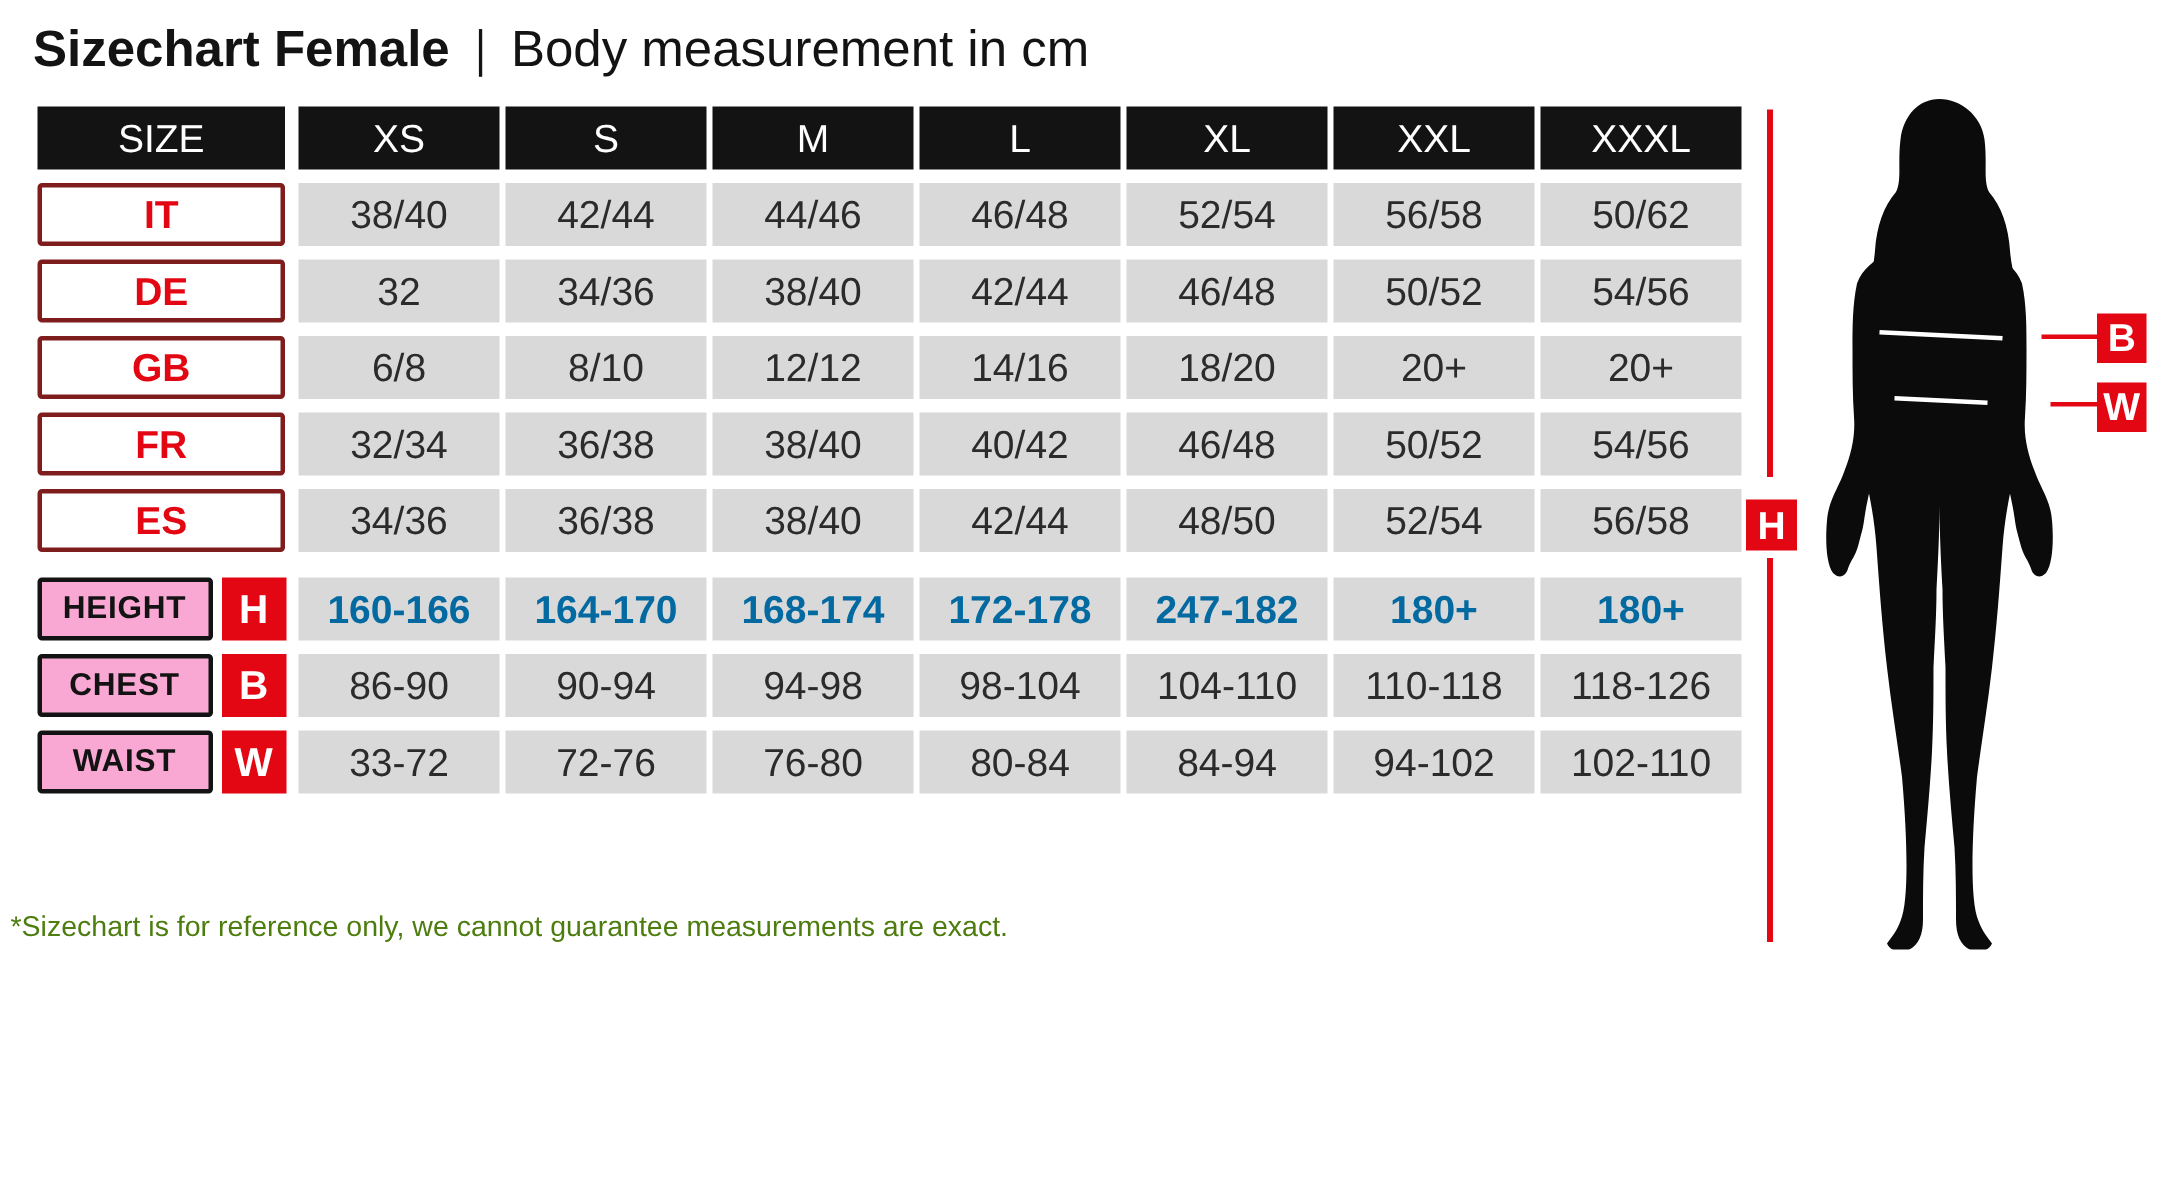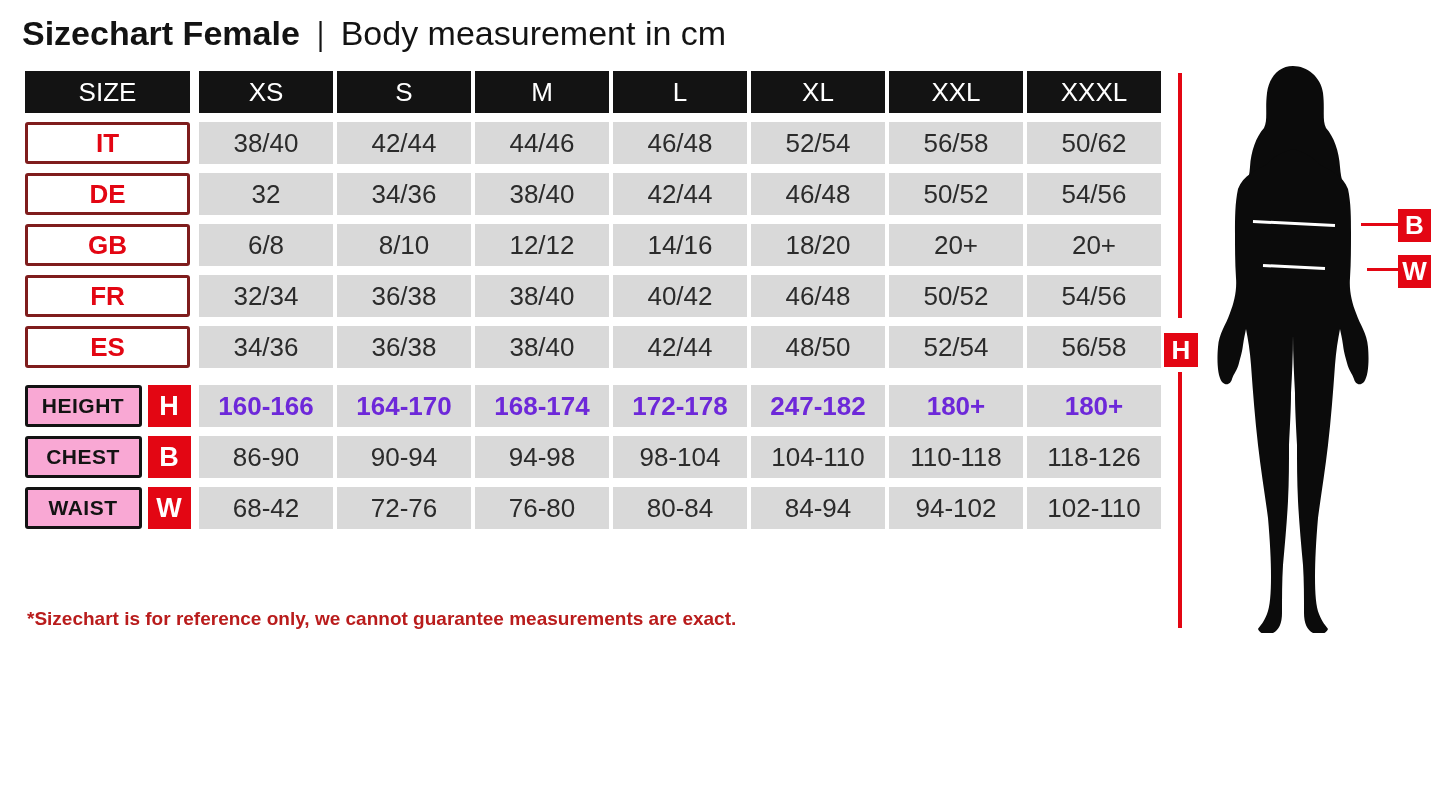--- a/index.html
+++ b/index.html
@@ -15,21 +15,21 @@
   
   .grid{position:absolute;display:grid;grid-template-columns:175px repeat(7,134px);
         grid-auto-rows:42px;column-gap:4px;row-gap:9px;}
   #grid-main{left:20px;top:71px;}
   #grid-meas{left:20px;top:385px;}
 
   .labelwrap{display:flex;gap:6px;align-items:stretch;}
   .headbox{width:165px;background:#131313;color:#fff;font-size:26px;}
   .cell{background:#d9d9d9;font-size:26px;color:#2b2b2b;}
   .cell.head{background:#131313;color:#ffffff;}
-  .cell.bold{font-weight:bold;color:#6d28d9;}
+  .cell.bold{font-weight:bold;color:#0369a1;}
   .countrybox{width:165px;background:#fff;border:3px solid #7f1d1d;border-radius:3px;
               box-sizing:border-box;color:#e30613;font-weight:bold;font-size:26px;}
   .mbox{width:117px;background:#f9a8d4;border:3px solid #131313;border-radius:3px;
         box-sizing:border-box;color:#131313;font-weight:bold;font-size:21px;letter-spacing:.5px;}
   .redbox{width:43px;background:#e30613;color:#fff;font-weight:bold;font-size:27px;}
 
   
   .vline{position:absolute;left:1178px;width:4px;background:#e30613;}
   #hline-top{top:73px;height:245px;}
   #hline-bottom{top:372px;height:256px;}
@@ -37,21 +37,21 @@
           font-weight:bold;font-size:26px;}
   #hbox{left:1164px;top:333px;width:34px;height:34px;}
   #bbox{left:1398px;top:209px;}
   #wbox{left:1398px;top:255px;}
   .hcall{position:absolute;height:3px;background:#e30613;}
   #bline{left:1361px;top:223px;width:37px;}
   #wline{left:1367px;top:268px;width:31px;}
   #silhouette{position:absolute;left:1205px;top:63px;}
 
   
-  #footnote{position:absolute;left:27px;top:608px;font-size:19px;font-weight:bold;color:#b91c1c;}
+  #footnote{position:absolute;left:7px;top:608px;font-size:19px;font-weight:normal;color:#4d7c0f;}
 </style>
 </head>
 <body>
 
 <div id="page">
 
   <div id="title">
     <span class="bold">Sizechart Female</span><span class="sep">|</span><span>Body measurement in cm</span>
   </div>
 
@@ -137,21 +137,21 @@
       <div class="cell cx">90-94</div>
       <div class="cell cx">94-98</div>
       <div class="cell cx">98-104</div>
       <div class="cell cx">104-110</div>
       <div class="cell cx">110-118</div>
       <div class="cell cx">118-126</div>
       <div class="labelwrap cx">
         <div class="mbox cx">WAIST</div>
         <div class="redbox cx">W</div>
       </div>
-      <div class="cell cx">68-42</div>
+      <div class="cell cx">33-72</div>
       <div class="cell cx">72-76</div>
       <div class="cell cx">76-80</div>
       <div class="cell cx">80-84</div>
       <div class="cell cx">84-94</div>
       <div class="cell cx">94-102</div>
       <div class="cell cx">102-110</div>
     </div>
 
   <div id="hline-top" class="vline"></div>
   <div id="hbox" class="figbox cx">H</div>

